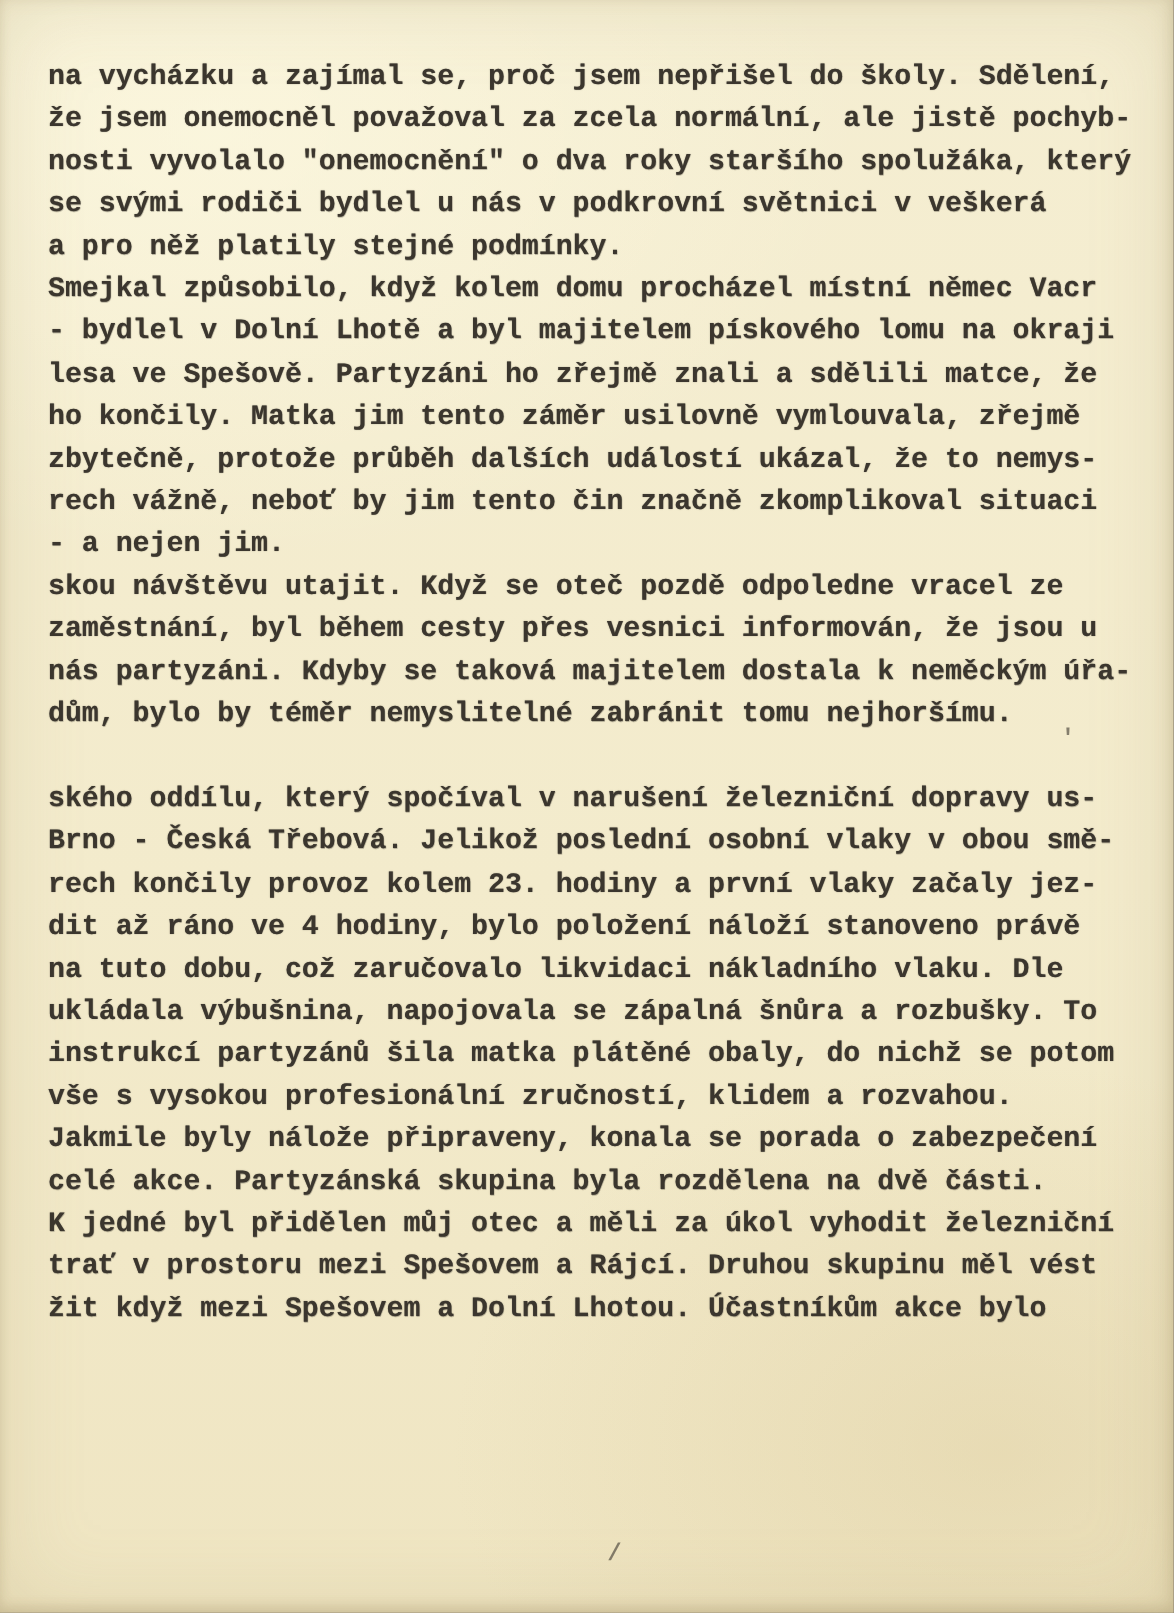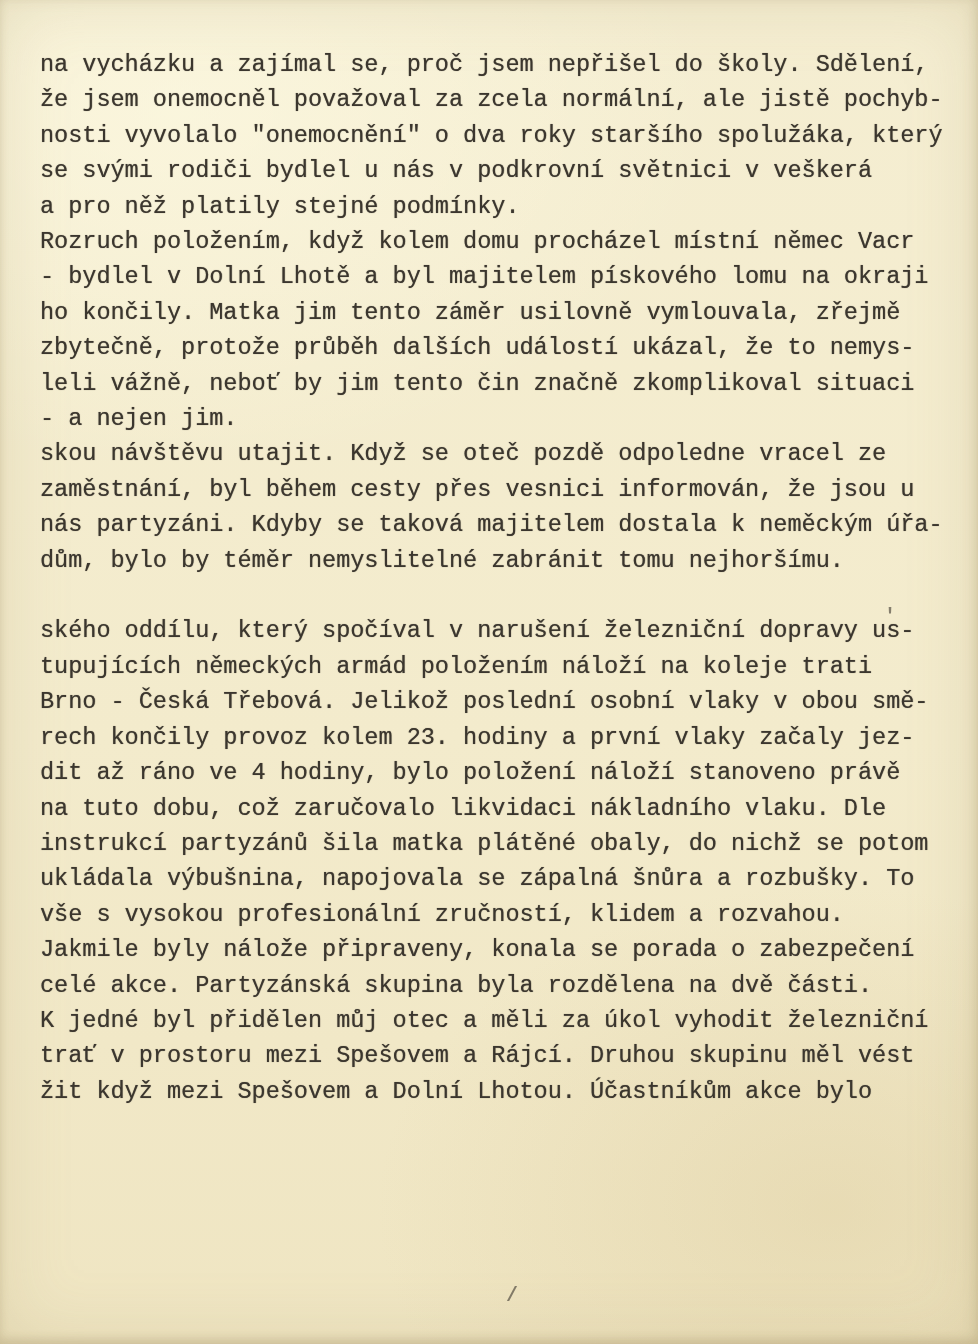--- a/index.html
+++ b/index.html
@@ -23,21 +23,21 @@
     font-family: "Liberation Mono", "DejaVu Sans Mono", monospace;
   }
   .text-block {
     position: absolute;
     left: 40px;
     top: 47px;
     width: 918px;
     color: #3b362e;
     font-size: 23.5px;
     line-height: 35.4px;
-    font-weight: 400;
+    font-weight: 700;
     text-shadow: 0 0 1px rgba(59,54,46,0.55), 0.4px 0.4px 0 rgba(59,54,46,0.25);
   }
   .line {
     white-space: pre;
     min-height: 35.4px;
   }
   .stray-mark {
     position: absolute;
     color: #4a443a;
     font-size: 20px;
@@ -48,39 +48,39 @@
 </head>
 <body>
 
 <div class="page">
   <div class="text-block" id="text-block">
       <div class="line">na vycházku a zajímal se, proč jsem nepřišel do školy. Sdělení,</div>
       <div class="line">že jsem onemocněl považoval za zcela normální, ale jistě pochyb-</div>
       <div class="line">nosti vyvolalo "onemocnění" o dva roky staršího spolužáka, který</div>
       <div class="line">se svými rodiči bydlel u nás v podkrovní světnici v veškerá</div>
       <div class="line">a pro něž platily stejné podmínky.</div>
-      <div class="line">Rozruch položením, když kolem domu procházel místní němec Vacr</div>
+      <div class="line">Smejkal způsobilo, když kolem domu procházel místní němec Vacr</div>
       <div class="line">- bydlel v Dolní Lhotě a byl majitelem pískového lomu na okraji</div>
+      <div class="line">lesa ve Spešově. Partyzáni ho zřejmě znali a sdělili matce, že</div>
       <div class="line">ho končily. Matka jim tento záměr usilovně vymlouvala, zřejmě</div>
       <div class="line">zbytečně, protože průběh dalších událostí ukázal, že to nemys-</div>
-      <div class="line">leli vážně, neboť by jim tento čin značně zkomplikoval situaci</div>
+      <div class="line">rech vážně, neboť by jim tento čin značně zkomplikoval situaci</div>
       <div class="line">- a nejen jim.</div>
       <div class="line">skou návštěvu utajit. Když se oteč pozdě odpoledne vracel ze</div>
       <div class="line">zaměstnání, byl během cesty přes vesnici informován, že jsou u</div>
       <div class="line">nás partyzáni. Kdyby se taková majitelem dostala k neměckým úřa-</div>
       <div class="line">dům, bylo by téměr nemyslitelné zabránit tomu nejhoršímu.</div>
       <div class="line"></div>
       <div class="line">ského oddílu, který spočíval v narušení železniční dopravy us-</div>
-      <div class="line">tupujících německých armád položením náloží na koleje trati</div>
       <div class="line">Brno - Česká Třebová. Jelikož poslední osobní vlaky v obou smě-</div>
       <div class="line">rech končily provoz kolem 23. hodiny a první vlaky začaly jez-</div>
       <div class="line">dit až ráno ve 4 hodiny, bylo položení náloží stanoveno právě</div>
       <div class="line">na tuto dobu, což zaručovalo likvidaci nákladního vlaku. Dle</div>
+      <div class="line">ukládala výbušnina, napojovala se zápalná šnůra a rozbušky. To</div>
       <div class="line">instrukcí partyzánů šila matka plátěné obaly, do nichž se potom</div>
-      <div class="line">ukládala výbušnina, napojovala se zápalná šnůra a rozbušky. To</div>
       <div class="line">vše s vysokou profesionální zručností, klidem a rozvahou.</div>
       <div class="line">Jakmile byly nálože připraveny, konala se porada o zabezpečení</div>
       <div class="line">celé akce. Partyzánská skupina byla rozdělena na dvě části.</div>
       <div class="line">K jedné byl přidělen můj otec a měli za úkol vyhodit železniční</div>
       <div class="line">trať v prostoru mezi Spešovem a Rájcí. Druhou skupinu měl vést</div>
       <div class="line">žit když mezi Spešovem a Dolní Lhotou. Účastníkům akce bylo</div>
     </div>
 <span class="stray-mark" style="left: 884px; top: 605px;">'</span>
     <span class="stray-mark" style="left: 506px; top: 1284px;">/</span>
   </div>

